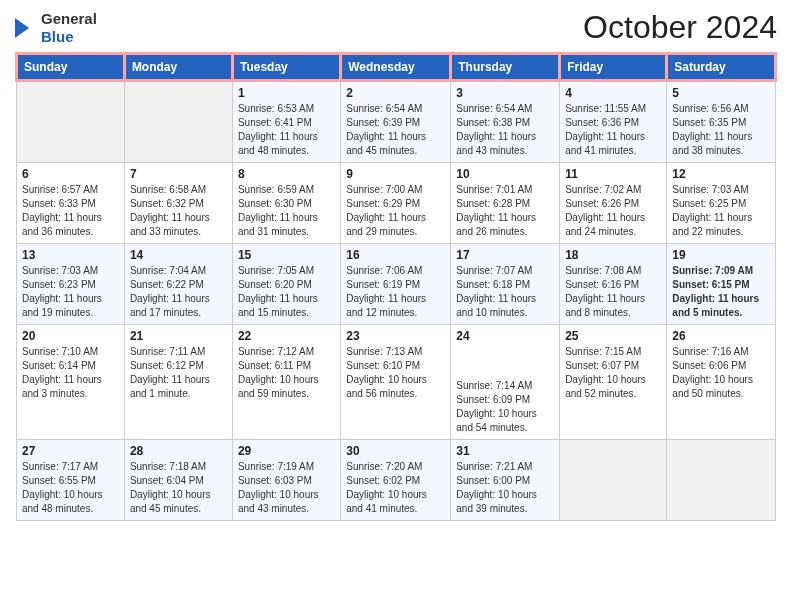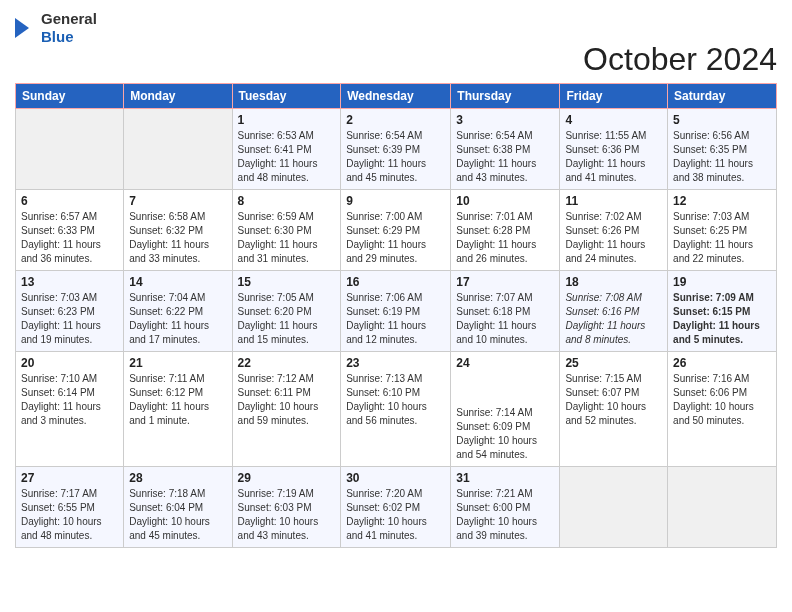--- a/index.html
+++ b/index.html
@@ -23,21 +23,20 @@
       align-items: flex-start;
       margin-bottom: 6px;
     }
     .logo {
       display: flex;
       align-items: center;
       gap: 4px;
     }
     .title-block {
       text-align: right;
-      margin-top: 32px;
     }
     .month-title {
       font-size: 32px;
       font-weight: normal;
       color: #222;
       line-height: 1.1;
     }
     .location-title {
       font-size: 15px;
       color: #444;
@@ -46,21 +45,21 @@
       width: 100%;
       border-collapse: collapse;
       flex: 1;
     }
     .calendar-table thead tr th {
       background-color: #2563c0;
       color: #fff;
       font-size: 12px;
       font-weight: bold;
       padding: 5px 6px;
-      border: 1px solid #fca5a5;
+      border: 3px solid #fca5a5;
       text-align: left;
     }
     .calendar-table tbody tr td {
       border: 1px solid #ccc;
       vertical-align: top;
       padding: 4px 5px;
       font-size: 10px;
       color: #222;
       width: 113px;
       min-height: 70px;
@@ -223,21 +222,21 @@
 Daylight: 11 hours and 12 minutes.</div>
           </td>
           <td>
             <span class="day-number">17</span>
             <div class="day-info" style="white-space: pre-line;">Sunrise: 7:07 AM
 Sunset: 6:18 PM
 Daylight: 11 hours and 10 minutes.</div>
           </td>
           <td>
             <span class="day-number">18</span>
-            <div class="day-info" style="white-space: pre-line; font-style: italic;">Sunrise: 7:08 AM
+            <div class="day-info" style="white-space: pre-line;">Sunrise: 7:08 AM
 Sunset: 6:16 PM
 Daylight: 11 hours and 8 minutes.</div>
           </td>
           <td>
             <span class="day-number">19</span>
             <div class="day-info" style="white-space: pre-line; font-weight: bold;">Sunrise: 7:09 AM
 Sunset: 6:15 PM
 Daylight: 11 hours and 5 minutes.</div>
           </td>
         </tr>

